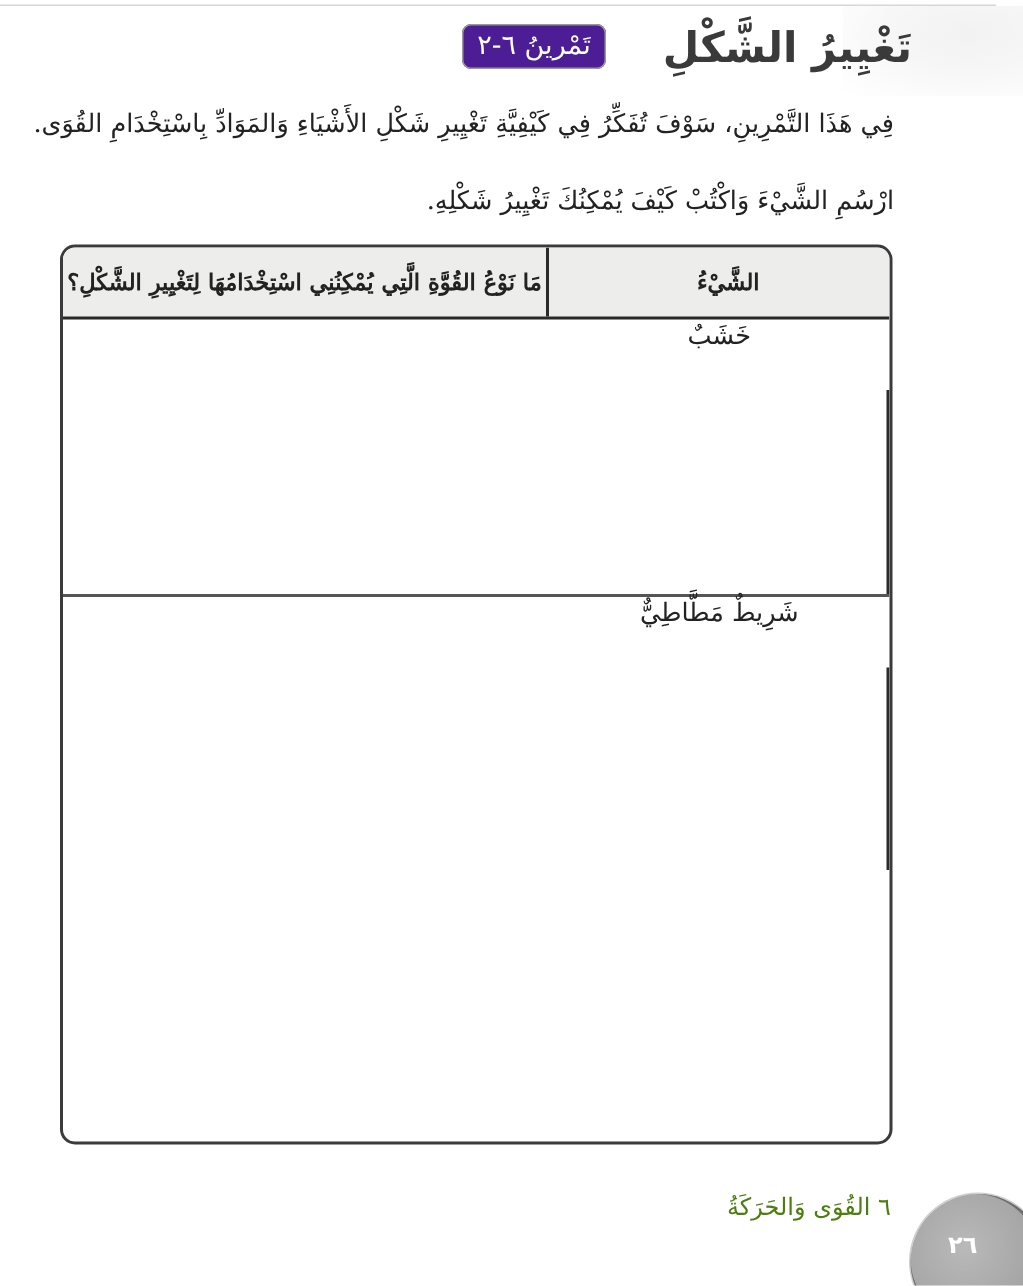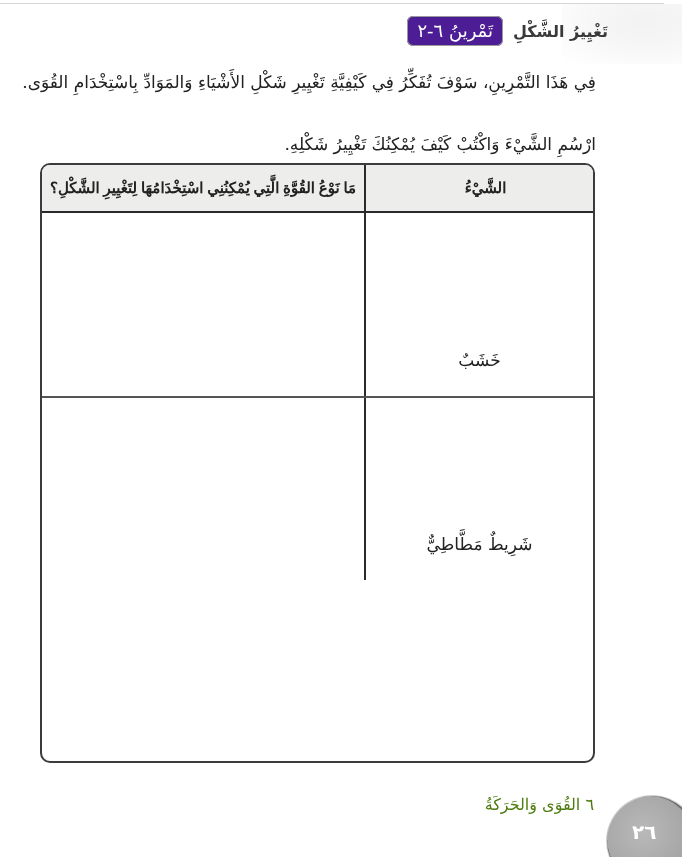--- a/index.html
+++ b/index.html
@@ -21,49 +21,50 @@
     display: flex; flex-direction: row-reverse; align-items: center; gap: 10px;
     direction: rtl;
   }
   .badge {
     background: #4c1d95; color: #fff; border-radius: 6px;
     padding: 2px 10px; font-size: 18px; line-height: 26px;
     box-shadow: inset 0 0 0 1px #9a9a9a;
     font-family: "DejaVu Sans", sans-serif;
   }
   .title {
-    font-size: 16px; font-weight: bold; color: #3a3a3a;
+    font-size: 28px; font-weight: bold; color: #3a3a3a;
     font-family: "DejaVu Sans", sans-serif;
+    margin-left: 28px;
   }
   .para {
     position: absolute; right: 86px; direction: rtl; text-align: right;
     font-family: "DejaVu Serif", serif; font-size: 17px; color: #222;
     white-space: nowrap;
   }
   .p1 { top: 72px; }
-  .p2 { top: 134px; text-align: right; }
+  .p2 { top: 123px; text-align: right; }
 
   .table {
     position: absolute; left: 40px; top: 163px; width: 555px; height: 600px;
     border: 2.5px solid #3b3b3b; border-radius: 10px; box-sizing: border-box;
     overflow: hidden; direction: rtl;
   }
   .thead {
     display: flex; flex-direction: row; height: 46px;
     background: #ededeb; border-bottom: 2.5px solid #2a2a2a;
   }
   .th {
     display: flex; align-items: center; justify-content: center;
     font-family: "DejaVu Serif", serif; font-size: 15px; font-weight: bold; color: #222;
     box-sizing: border-box;
   }
   .col-obj { width: 227px; padding-left: 12px; }
-  .col-force { flex: 1; border-right: 2.5px solid #2a2a2a; font-family: Liberation Serif, serif; }
+  .col-force { flex: 1; border-right: 2.5px solid #2a2a2a; }
   .trow {
-    display: flex; flex-direction: row; height: 183px;
+    display: flex; flex-direction: column; height: 183px;
     border-bottom: 2px solid #555;
   }
   .trow:last-child { border-bottom: none; height: 182px; }
   .td-obj {
     width: 227px; box-sizing: border-box;
     display: flex; align-items: flex-end; justify-content: center;
     padding-bottom: 26px;
     font-family: "DejaVu Serif", serif; font-size: 17px; color: #222;
   }
   .td-force {
@@ -76,21 +77,21 @@
     white-space: nowrap;
   }
   .page-circle {
     position: absolute; left: 607px; top: 796px; width: 90px; height: 90px;
     border-radius: 50%;
     background: radial-gradient(circle at 40% 40%, #b9b9b9 0%, #a5a5a5 60%, #8e8e8e 100%);
     box-shadow: -2px -2px 0 2px #6e6e6e inset, 0 0 0 1px #cfcfcf;
   }
   .page-num {
     position: absolute; left: 632px; top: 820px; color: #ffffff;
-    font-family: "DejaVu Sans", sans-serif; font-size: 20px; font-weight: bold;
+    font-family: "DejaVu Sans", sans-serif; font-size: 16px; font-weight: bold;
     direction: rtl;
   }
 </style>
 </head>
 <body>
 
 <div class="top-rule"></div>
 <div class="deco-swirl"></div>
 
 <div class="title-row">

